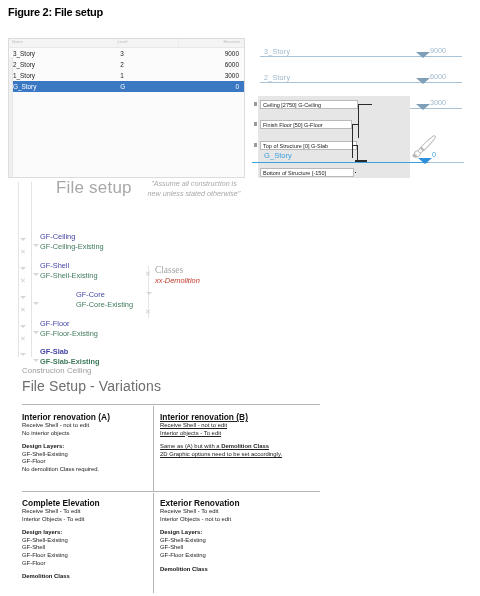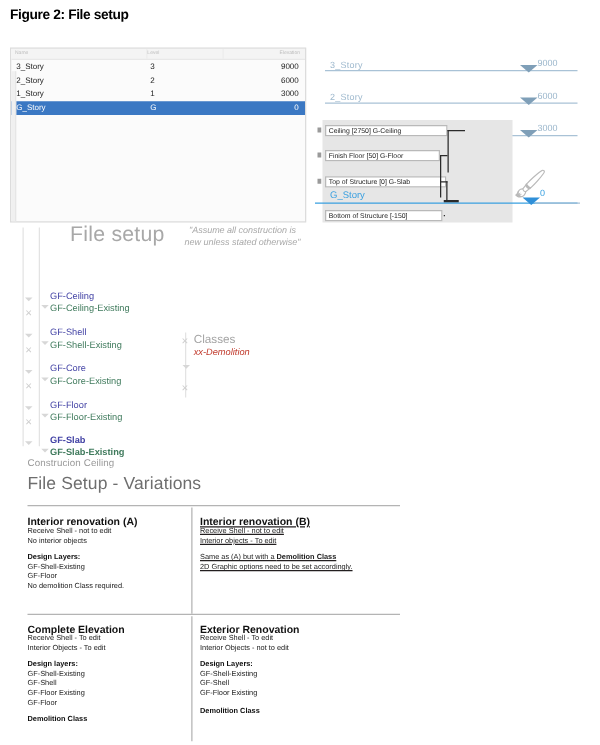--- a/index.html
+++ b/index.html
@@ -187,21 +187,21 @@
   .quote {
     position: absolute;
     left: 146px; top: 179px;
     width: 96px;
     font-size: 7.2px; line-height: 9.6px;
     font-style: italic; text-align: center;
     color: #a8a8a8;
   }
 
   .classes-block { position: absolute; left: 155px; top: 265px; }
-  .classes-title { font-size: 9.4px; color: #a5a5a5; }
+  .classes-title { font-size: 9.4px; color: #a5a5a5; font-family: Liberation Serif, serif; }
   .classes-item { font-size: 7.4px; color: #c0392b; margin-top: 1px; font-style: italic; }
   .rail-c { left: 148px; top: 266px; height: 52px; }
 
   
   .var-head { position: absolute; left: 22px; top: 366px; }
   .var-eyebrow { font-size: 7.8px; color: #9a9a9a; letter-spacing: 0.1px; }
   .var-title { font-size: 14px; color: #6e6e6e; margin-top: 3px; letter-spacing: 0.1px; }
 
   .hline { position: absolute; background: #b4b4b4; height: 1px; }
   .vline { position: absolute; background: #b4b4b4; width: 1px; }
@@ -320,21 +320,21 @@
 <div class="xmark" style="left:20px; top:248px;">✕</div>
 
 <div class="layer-group" style="top:261px;">
   <div class="layer-name">GF-Shell</div>
   <div class="layer-name existing">GF-Shell-Existing</div>
 </div>
 <div class="tri" style="left:20px; top:267px;"></div>
 <div class="tri" style="left:33px; top:273px;"></div>
 <div class="xmark" style="left:20px; top:277px;">✕</div>
 
-<div class="layer-group" style="top:290px;">
+<div class="layer-group" style="top:290px;margin-left:36px;">
   <div class="layer-name">GF-Core</div>
   <div class="layer-name existing">GF-Core-Existing</div>
 </div>
 <div class="tri" style="left:20px; top:296px;"></div>
 <div class="tri" style="left:33px; top:302px;"></div>
 <div class="xmark" style="left:20px; top:306px;">✕</div>
 
 <div class="layer-group" style="top:319px;">
   <div class="layer-name">GF-Floor</div>
   <div class="layer-name existing">GF-Floor-Existing</div>

